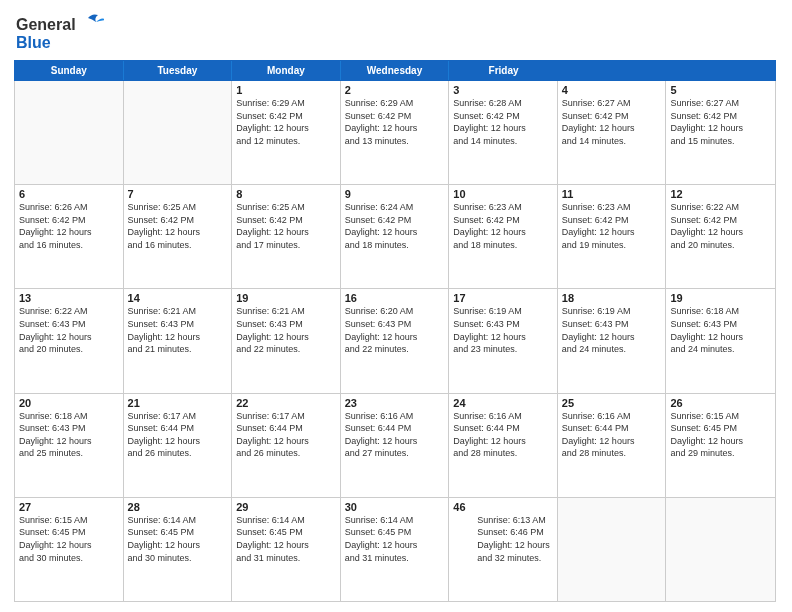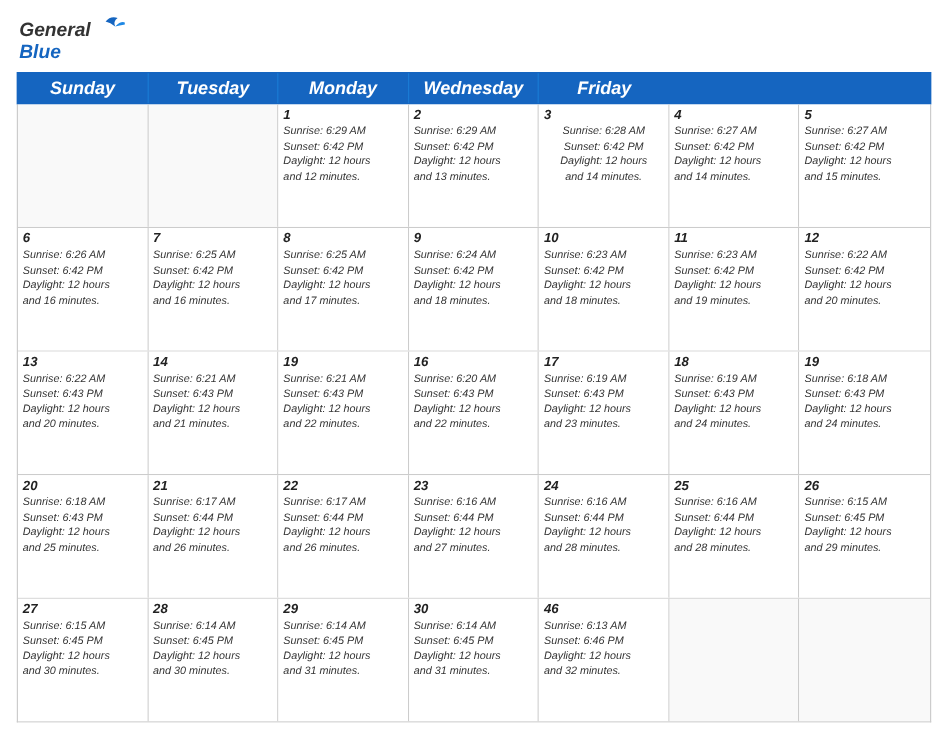--- a/index.html
+++ b/index.html
@@ -9,21 +9,20 @@
       width: 792px;
       height: 612px;
       overflow: hidden;
     }
     .page {
       width: 790px;
       height: 612px;
       padding: 10px 14px 10px 14px;
       display: flex;
       flex-direction: column;
-      font-style: italic;
     }
     .header {
       display: flex;
       justify-content: space-between;
       align-items: flex-start;
       margin-bottom: 6px;
     }
     .logo {
       display: flex;
       flex-direction: column;
@@ -49,21 +48,21 @@
       flex-direction: column;
     }
     .cal-header {
       display: grid;
       grid-template-columns: repeat(7, 1fr);
       background: #1565c0;
       border: 1px solid #1565c0;
     }
     .cal-header-cell {
       color: #fff;
-      font-size: 15px;
+      font-size: 10px;
       font-weight: bold;
       text-align: center;
       padding: 4px 2px;
       border-right: 1px solid #1a7ad4;
     }
     .cal-header-cell:last-child { border-right: none; }
     .cal-body {
       flex: 1;
       display: flex;
       flex-direction: column;
@@ -145,21 +144,21 @@
           </div>
           <div class="cal-cell">
             <span class="day-num">2</span>
             <div class="cell-detail" style="white-space: pre-line;">Sunrise: 6:29 AM
 Sunset: 6:42 PM
 Daylight: 12 hours
 and 13 minutes.</div>
           </div>
           <div class="cal-cell">
             <span class="day-num">3</span>
-            <div class="cell-detail" style="white-space: pre-line; text-align: center;">Sunrise: 6:28 AM
+            <div class="cell-detail" style="white-space: pre-line;">Sunrise: 6:28 AM
 Sunset: 6:42 PM
 Daylight: 12 hours
 and 14 minutes.</div>
           </div>
           <div class="cal-cell">
             <span class="day-num">4</span>
             <div class="cell-detail" style="white-space: pre-line;">Sunrise: 6:27 AM
 Sunset: 6:42 PM
 Daylight: 12 hours
 and 14 minutes.</div>
@@ -349,21 +348,21 @@
           </div>
           <div class="cal-cell">
             <span class="day-num">30</span>
             <div class="cell-detail" style="white-space: pre-line;">Sunrise: 6:14 AM
 Sunset: 6:45 PM
 Daylight: 12 hours
 and 31 minutes.</div>
           </div>
           <div class="cal-cell">
             <span class="day-num">46</span>
-            <div class="cell-detail" style="white-space: pre-line;">Sunrise: 6:13 AM
+            <div class="cell-detail" style="white-space: pre-line; margin-left: 24px;">Sunrise: 6:13 AM
 Sunset: 6:46 PM
 Daylight: 12 hours
 and 32 minutes.</div>
           </div>
           <div class="cal-cell empty"></div>
           <div class="cal-cell empty"></div>
         </div>
       </div>
   </div>
 </div>

